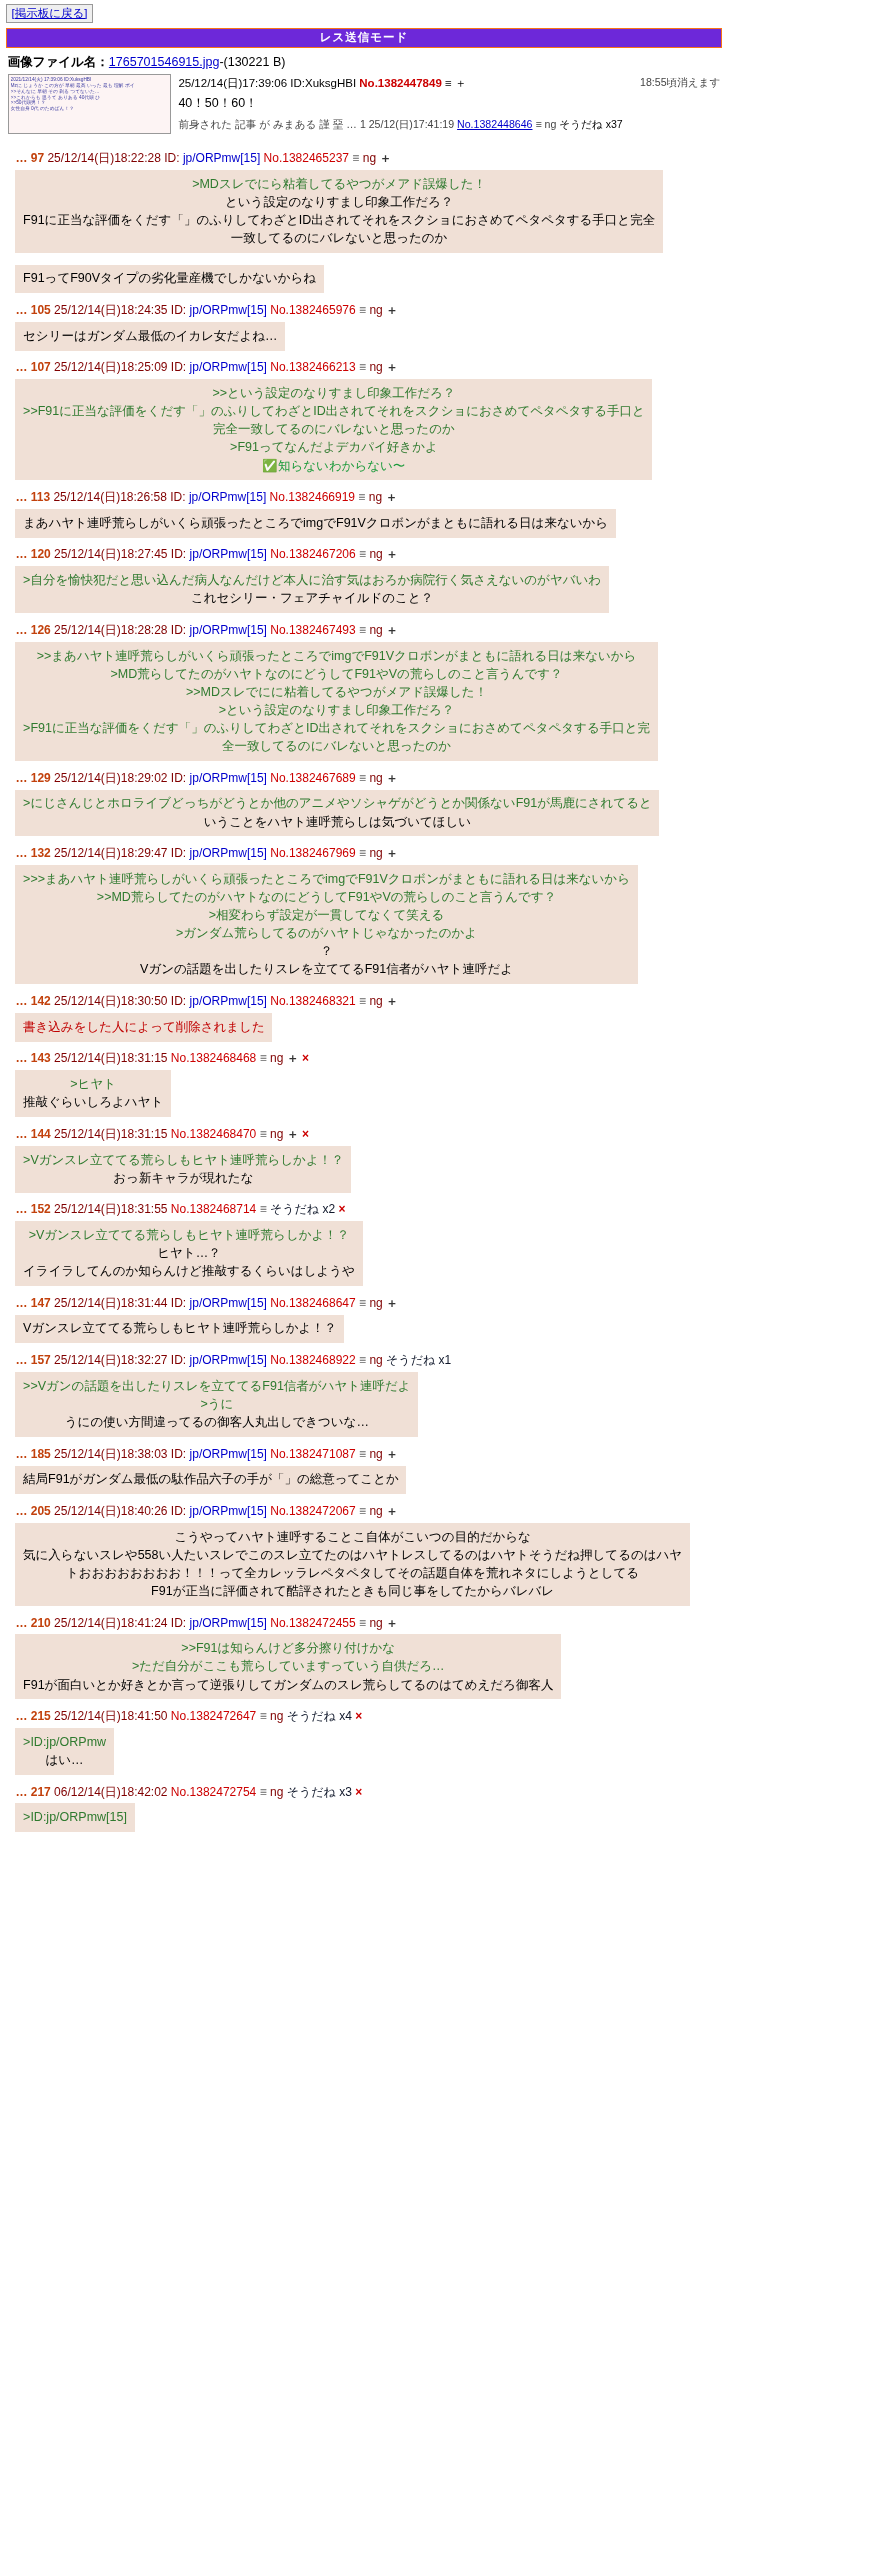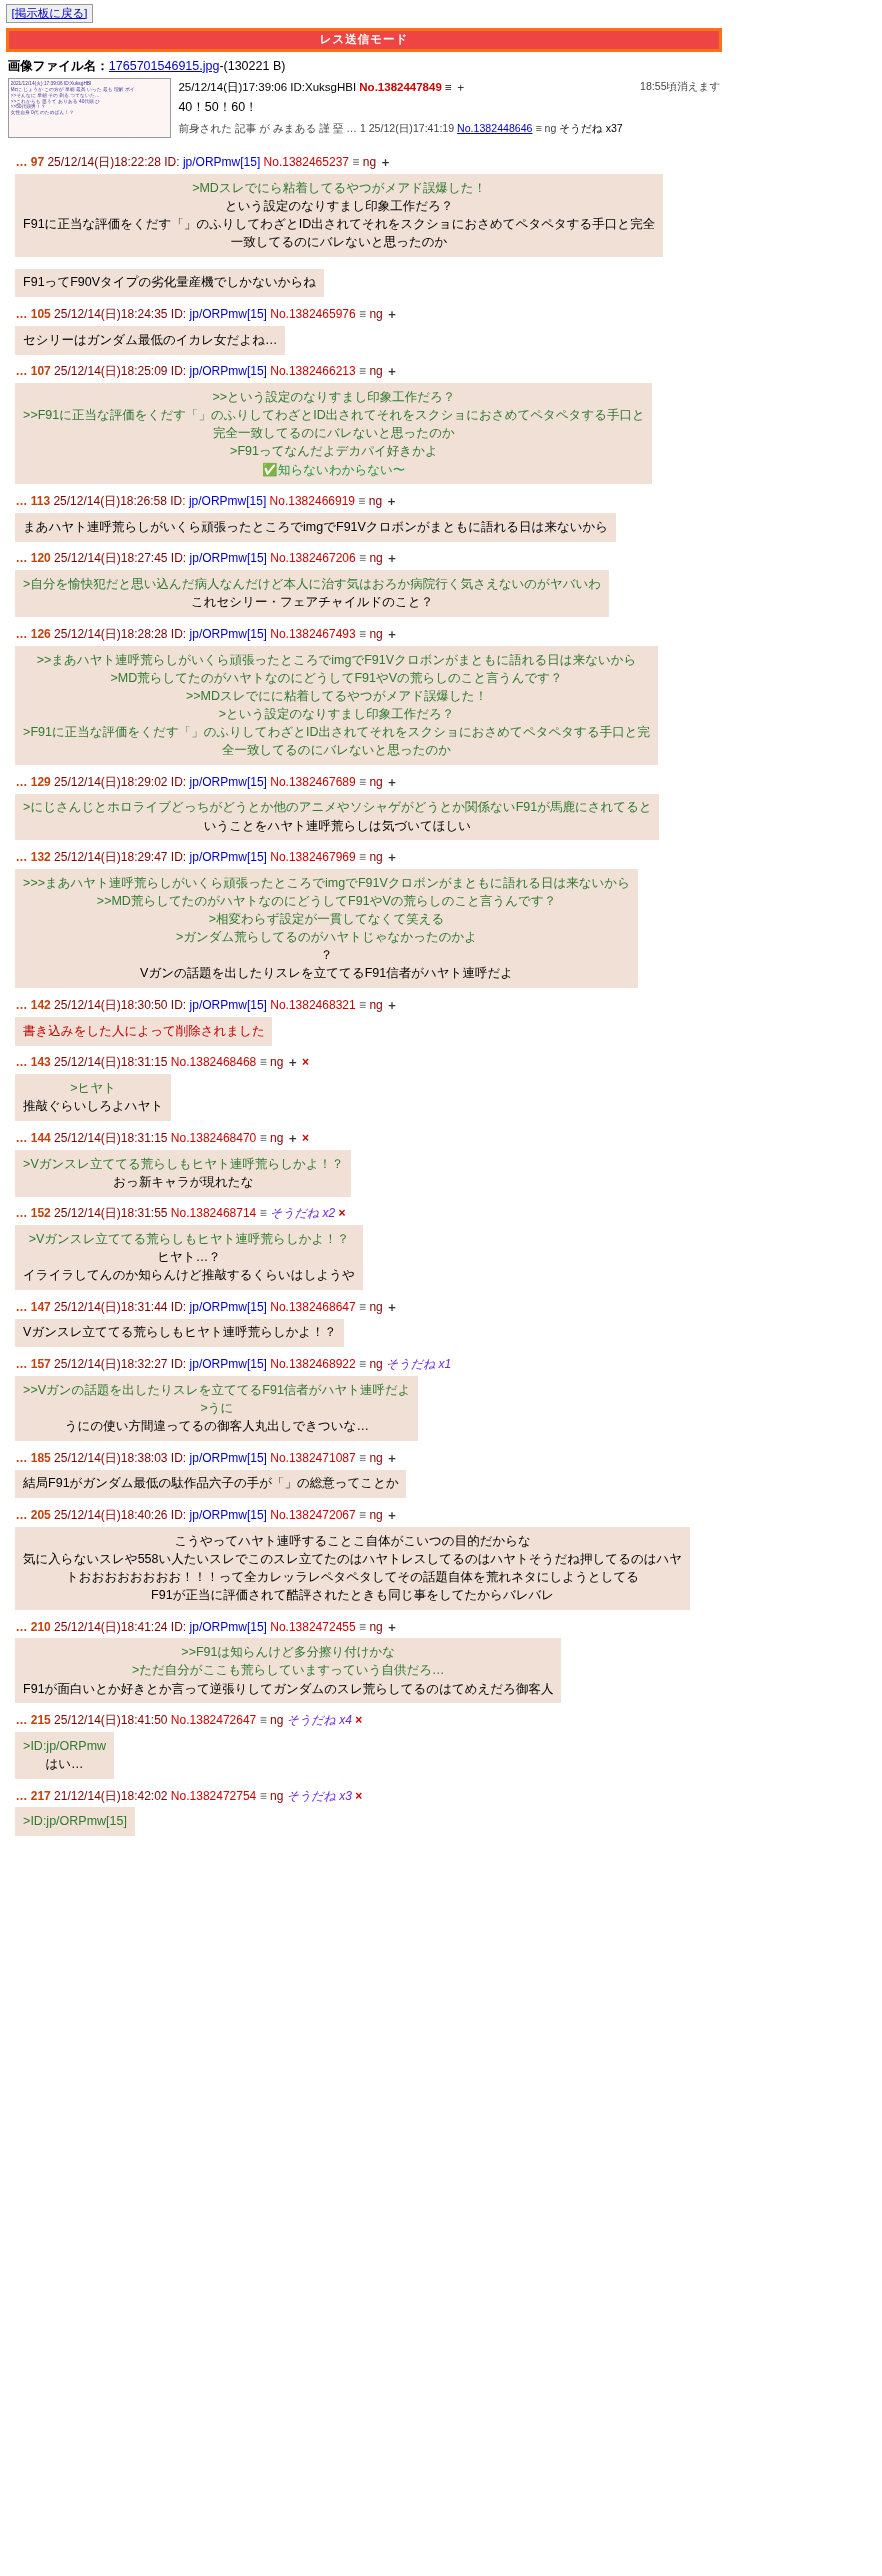--- a/index.html
+++ b/index.html
@@ -19,22 +19,22 @@
     border:1px solid #999;
     background:#efefef;
     padding:1px 4.8px;
     font-size:11.5px;
     color:#0000cc;
     text-decoration:underline;
   }
   .modebar{
     margin:3.8px 5.8px 0 5.8px;
     height:17.3px;
-    background:#ef4444;
-    border:3px solid #f97316;
+    background:#6d28d9;
+    border:1px solid #f97316;
     position:relative;
   }
   .modebar .label{
     position:absolute;
     left:50%;
     transform:translateX(-50%);
     top:1px;
     color:#ffffff;
     font-size:11.5px;
     font-weight:bold;
@@ -103,21 +103,21 @@
     color:#800000;
     font-size:12px;
     white-space:nowrap;
   }
   .post .meta .resno{color:#c2410c;font-weight:bold;}
   .post .meta .idlink{color:#0000cc;}
   .post .meta .postno{color:#cc0000;}
   .post .meta .icons{color:#666;}
   .post .meta .plus{color:#333;font-weight:bold;}
   .post .meta .del{color:#cc0000;font-weight:bold;}
-  .post .meta .sou{color:#6d28d9;font-style:italic;}
+  .post .meta .sou{color:#0f172a;}
   .post .body{
     display:inline-block;
     background:#f0e0d6;
     margin-top:2.9px;
     padding:4.8px 7.7px 5.8px 7.7px;
     line-height:1.45;
     color:#000;
     text-align:center;
   }
   .post .quote{color:#2f7a2f;}
@@ -185,16 +185,16 @@
       <div class="post"><div class="meta"><span class="resno">… 142</span> <span>25/12/14(日)18:30:50</span> <span>ID:</span> <span class="idlink">jp/ORPmw[15]</span> <span class="postno">No.1382468321</span> <span class="icons">≡</span> <span>ng</span> <span class="plus">＋</span> </div><div class="body"><div class="deleted">書き込みをした人によって削除されました</div></div></div>
       <div class="post"><div class="meta"><span class="resno">… 143</span> <span>25/12/14(日)18:31:15</span> <span class="postno">No.1382468468</span> <span class="icons">≡</span> <span>ng</span> <span class="plus">＋</span> <span class="del">×</span> </div><div class="body"><div class="quote">&gt;ヒヤト</div><div>推敲ぐらいしろよハヤト</div></div></div>
       <div class="post"><div class="meta"><span class="resno">… 144</span> <span>25/12/14(日)18:31:15</span> <span class="postno">No.1382468470</span> <span class="icons">≡</span> <span>ng</span> <span class="plus">＋</span> <span class="del">×</span> </div><div class="body"><div class="quote">&gt;Vガンスレ立ててる荒らしもヒヤト連呼荒らしかよ！？</div><div>おっ新キャラが現れたな</div></div></div>
       <div class="post"><div class="meta"><span class="resno">… 152</span> <span>25/12/14(日)18:31:55</span> <span class="postno">No.1382468714</span> <span class="icons">≡</span> <span class="sou">そうだね x2</span> <span class="del">×</span> </div><div class="body"><div class="quote">&gt;Vガンスレ立ててる荒らしもヒヤト連呼荒らしかよ！？</div><div>ヒヤト…？</div><div>イライラしてんのか知らんけど推敲するくらいはしようや</div></div></div>
       <div class="post"><div class="meta"><span class="resno">… 147</span> <span>25/12/14(日)18:31:44</span> <span>ID:</span> <span class="idlink">jp/ORPmw[15]</span> <span class="postno">No.1382468647</span> <span class="icons">≡</span> <span>ng</span> <span class="plus">＋</span> </div><div class="body"><div>Vガンスレ立ててる荒らしもヒヤト連呼荒らしかよ！？</div></div></div>
       <div class="post"><div class="meta"><span class="resno">… 157</span> <span>25/12/14(日)18:32:27</span> <span>ID:</span> <span class="idlink">jp/ORPmw[15]</span> <span class="postno">No.1382468922</span> <span class="icons">≡</span> <span>ng</span> <span class="sou">そうだね x1</span> </div><div class="body"><div class="quote">&gt;&gt;Vガンの話題を出したりスレを立ててるF91信者がハヤト連呼だよ</div><div class="quote">&gt;うに</div><div>うにの使い方間違ってるの御客人丸出しできついな…</div></div></div>
       <div class="post"><div class="meta"><span class="resno">… 185</span> <span>25/12/14(日)18:38:03</span> <span>ID:</span> <span class="idlink">jp/ORPmw[15]</span> <span class="postno">No.1382471087</span> <span class="icons">≡</span> <span>ng</span> <span class="plus">＋</span> </div><div class="body"><div>結局F91がガンダム最低の駄作品六子の手が「」の総意ってことか</div></div></div>
       <div class="post"><div class="meta"><span class="resno">… 205</span> <span>25/12/14(日)18:40:26</span> <span>ID:</span> <span class="idlink">jp/ORPmw[15]</span> <span class="postno">No.1382472067</span> <span class="icons">≡</span> <span>ng</span> <span class="plus">＋</span> </div><div class="body"><div>こうやってハヤト連呼することこ自体がこいつの目的だからな</div><div>気に入らないスレや558い人たいスレでこのスレ立てたのはハヤトレスしてるのはハヤトそうだね押してるのはハヤ</div><div>トおおおおおおおお！！！って全カレッラレペタペタしてその話題自体を荒れネタにしようとしてる</div><div>F91が正当に評価されて酷評されたときも同じ事をしてたからバレバレ</div></div></div>
       <div class="post"><div class="meta"><span class="resno">… 210</span> <span>25/12/14(日)18:41:24</span> <span>ID:</span> <span class="idlink">jp/ORPmw[15]</span> <span class="postno">No.1382472455</span> <span class="icons">≡</span> <span>ng</span> <span class="plus">＋</span> </div><div class="body"><div class="quote">&gt;&gt;F91は知らんけど多分擦り付けかな</div><div class="quote">&gt;ただ自分がここも荒らしていますっていう自供だろ…</div><div>F91が面白いとか好きとか言って逆張りしてガンダムのスレ荒らしてるのはてめえだろ御客人</div></div></div>
       <div class="post"><div class="meta"><span class="resno">… 215</span> <span>25/12/14(日)18:41:50</span> <span class="postno">No.1382472647</span> <span class="icons">≡</span> <span>ng</span> <span class="sou">そうだね x4</span> <span class="del">×</span> </div><div class="body"><div class="quote">&gt;ID:jp/ORPmw</div><div>はい…</div></div></div>
-      <div class="post"><div class="meta"><span class="resno">… 217</span> <span>21/12/14(日)18:42:02</span> <span class="postno">No.1382472754</span> <span class="icons">≡</span> <span>ng</span> <span class="sou">そうだね x3</span> <span class="del">×</span> </div><div class="body"><div class="quote">&gt;ID:jp/ORPmw[15]</div></div></div>
+      <div class="post"><div class="meta"><span class="resno">… 217</span> <span>06/12/14(日)18:42:02</span> <span class="postno">No.1382472754</span> <span class="icons">≡</span> <span>ng</span> <span class="sou">そうだね x3</span> <span class="del">×</span> </div><div class="body"><div class="quote">&gt;ID:jp/ORPmw[15]</div></div></div>
     </div>
 </div>
 
 
 </body></html>

